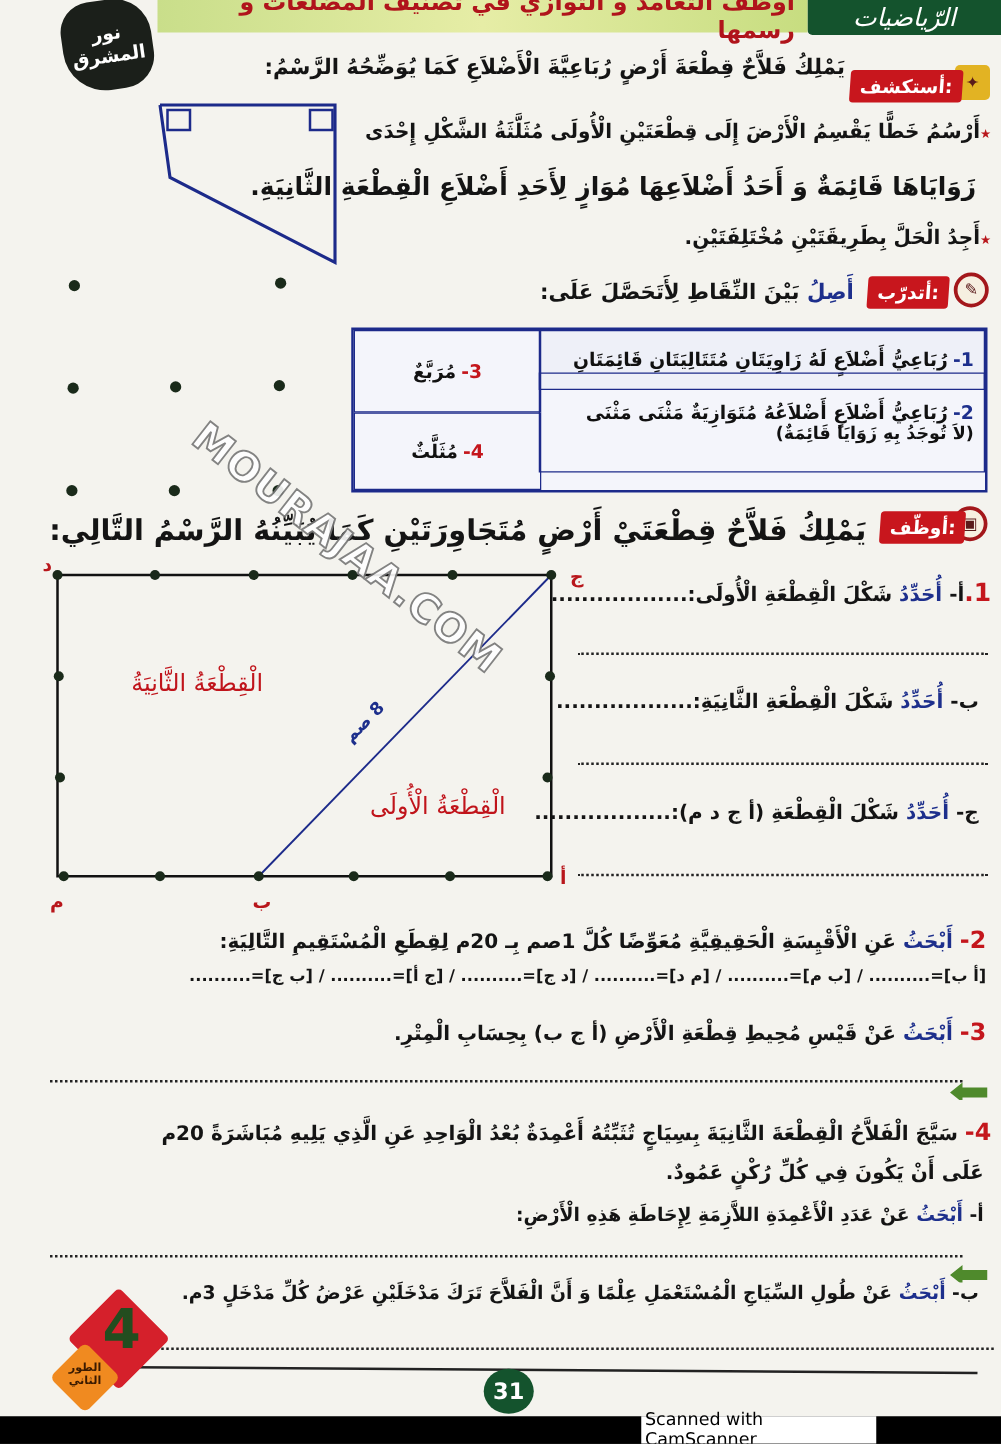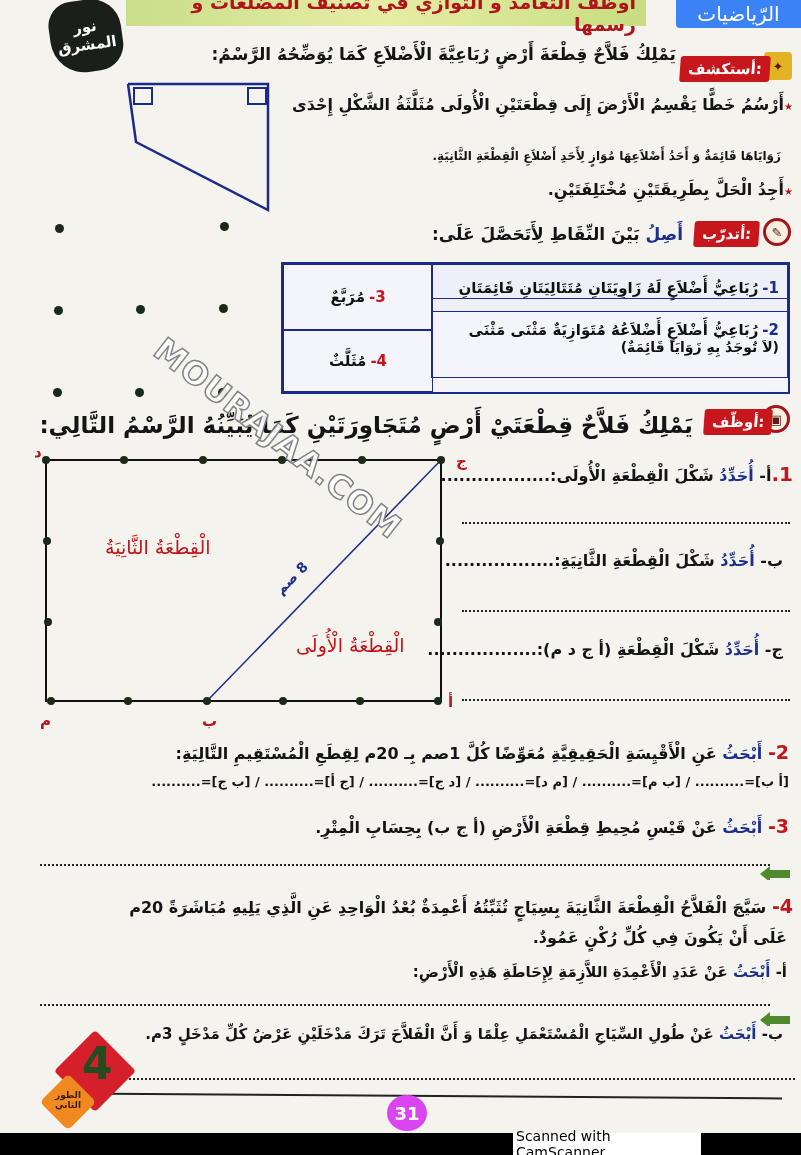--- a/index.html
+++ b/index.html
@@ -5,42 +5,42 @@
   * { box-sizing: border-box; margin: 0; padding: 0; }
   html, body { width: 801px; height: 1155px; overflow: hidden; background: #000; }
   body { font-family: "DejaVu Sans", sans-serif; position: relative; }
   .page { position: absolute; left: 0; top: 0; width: 801px; height: 1133px; background: #f4f3ee; overflow: hidden; }
   .abs { position: absolute; }
   .bold { font-weight: bold; }
   .blue { color: #1d2f8c; }
   .red { color: #c4161c; }
 
   
-  .hdr-subject { position: absolute; right: 0; top: 0; width: 125px; height: 28px; background: #3b82f6; color: #fff; font-size: 20px; display: flex; align-items: center; justify-content: center; border-radius: 0 0 0 4px; }
+  .hdr-subject { position: absolute; right: 0; top: 0; width: 155px; height: 28px; background: #14532d; color: #fff; font-size: 20px; display: flex; align-items: center; justify-content: center; border-radius: 0 0 0 4px; font-style: italic; }
   .hdr-title { position: absolute; right: 155px; top: 0; width: 520px; height: 26px; background: linear-gradient(90deg, #c9de8a, #e6eda6 50%, #c7dd80); color: #b0141b; font-size: 19px; font-weight: bold; display: flex; align-items: center; justify-content: flex-end; padding-right: 10px; direction: rtl; }
   .badge-noor { position: absolute; left: 50px; top: 0px; width: 72px; height: 72px; background: #1b1f1a; border-radius: 24px 30px 26px 34px; transform: rotate(-8deg); color: #fff; font-size: 15px; font-weight: bold; display: flex; flex-direction: column; align-items: center; justify-content: center; line-height: 1.2; }
 
   .section-tag { position: absolute; height: 26px; padding: 0 8px; background: #c8161d; color: #fff; font-weight: bold; font-size: 15px; display: flex; align-items: center; border-radius: 3px; transform: skewX(-4deg); }
   .tag-icon { position: absolute; width: 28px; height: 28px; border-radius: 50%; border: 3px solid #a3171b; background: #f6efe0; display: flex; align-items: center; justify-content: center; font-size: 13px; color: #5a1a1a; }
   .line-text { position: absolute; direction: rtl; white-space: nowrap; color: #141414; font-weight: bold; }
   .star { color: #b8161b; font-size: 10px; }
   .dots-line { position: absolute; border-bottom: 2px dotted #222; height: 0; }
 
   
   .match-table { position: absolute; left: 281px; top: 262px; width: 509px; height: 132px; border: 2px solid #1c2a8a; background: #f4f5fb; }
   .match-table .cell { position: absolute; border: 1px solid #1c2a8a; display: flex; align-items: center; direction: rtl; font-weight: bold; font-size: 15px; color: #111; }
   .match-table .num { color: #c4161c; margin-left: 4px; }
   .match-table .blue-num { color: #1d2f8c; margin-left: 4px; }
 
   .point { position: absolute; width: 9px; height: 9px; border-radius: 50%; background: #1a2a1a; }
   .lbl { position: absolute; font-weight: bold; color: #b8161b; font-size: 15px; }
   .fig-label { position: absolute; color: #c0141b; font-weight: normal; font-size: 19px; direction: rtl; white-space: nowrap; }
 
   .arrow-green { position: absolute; width: 30px; height: 14px; }
-  .pagenum { position: absolute; left: 387px; top: 1095px; width: 40px; height: 36px; background: #d946ef; color: #fff; border-radius: 50%; font-weight: bold; font-size: 18px; display: flex; align-items: center; justify-content: center; }
+  .pagenum { position: absolute; left: 387px; top: 1095px; width: 40px; height: 36px; background: #14532d; color: #fff; border-radius: 50%; font-weight: bold; font-size: 18px; display: flex; align-items: center; justify-content: center; }
   .camscanner { position: absolute; left: 513px; top: 1133px; width: 188px; height: 22px; background: #fff; color: #000; font-size: 14px; display: flex; align-items: center; padding-left: 3px; font-family: "DejaVu Sans", sans-serif; }
   .watermark { position: absolute; left: 170px; top: 330px; transform: rotate(38deg); transform-origin: left top; font-size: 32px; font-weight: bold; color: #fff; -webkit-text-stroke: 1.5px #777; letter-spacing: 1px; opacity: 0.9; white-space: nowrap; }
 </style>
 </head>
 <body>
 
 <div class="page">
 
   <div class="hdr-subject">الرّياضيات</div>
   <div class="hdr-title">أوظف التعامد و التوازي في تصنيف المضلعات و رسمها</div>
@@ -53,21 +53,21 @@
   <div class="section-tag" style="left:680px; top:56px;">أستكشف:</div>
   <div class="line-text" style="right:125px; top:44px; font-size:17px;">يَمْلِكُ فَلاَّحٌ قِطْعَةَ أَرْضٍ رُبَاعِيَّةَ الْأَضْلاَعِ كَمَا يُوَضِّحُهُ الرَّسْمُ:</div>
 
   <svg class="abs" style="left:120px; top:80px;" width="160" height="135">
     <polyline points="8,4 148,4 148,130 16,62 8,4" fill="none" stroke="#1c2a8a" stroke-width="2.5"></polyline>
     <rect x="14" y="8" width="18" height="16" fill="none" stroke="#1c2a8a" stroke-width="2"></rect>
     <rect x="128" y="8" width="18" height="16" fill="none" stroke="#1c2a8a" stroke-width="2"></rect>
   </svg>
 
   <div class="line-text" style="right:8px; top:95px; font-size:16px;margin-left:16px;"><span class="star">★</span><span>أَرْسُمُ خَطًّا يَقْسِمُ الْأَرْضَ إِلَى قِطْعَتَيْنِ الْأُولَى مُثَلَّثَةُ الشَّكْلِ إِحْدَى</span></div>
-  <div class="line-text" style="right:20px; top:137px; font-size:12px;margin-top:12px;">زَوَايَاهَا قَائِمَةٌ وَ أَحَدُ أَضْلاَعِهَا مُوَازٍ لِأَحَدِ أَضْلاَعِ الْقِطْعَةِ الثَّانِيَةِ.</div>
+  <div class="line-text" style="right:20px; top:137px; font-size:20px;">زَوَايَاهَا قَائِمَةٌ وَ أَحَدُ أَضْلاَعِهَا مُوَازٍ لِأَحَدِ أَضْلاَعِ الْقِطْعَةِ الثَّانِيَةِ.</div>
   <div class="line-text" style="right:8px; top:180px; font-size:16px;"><span class="star">★</span><span>أَجِدُ الْحَلَّ بِطَرِيقَتَيْنِ مُخْتَلِفَتَيْنِ.</span></div>
 
   <div>
     <div class="point" style="left:55px; top:224px;"></div>
     <div class="point" style="left:220px; top:222px;"></div>
     <div class="point" style="left:54px; top:306px;"></div>
     <div class="point" style="left:136px; top:305px;"></div>
     <div class="point" style="left:219px; top:304px;"></div>
     <div class="point" style="left:53px; top:388px;"></div>
     <div class="point" style="left:135px; top:388px;"></div>

